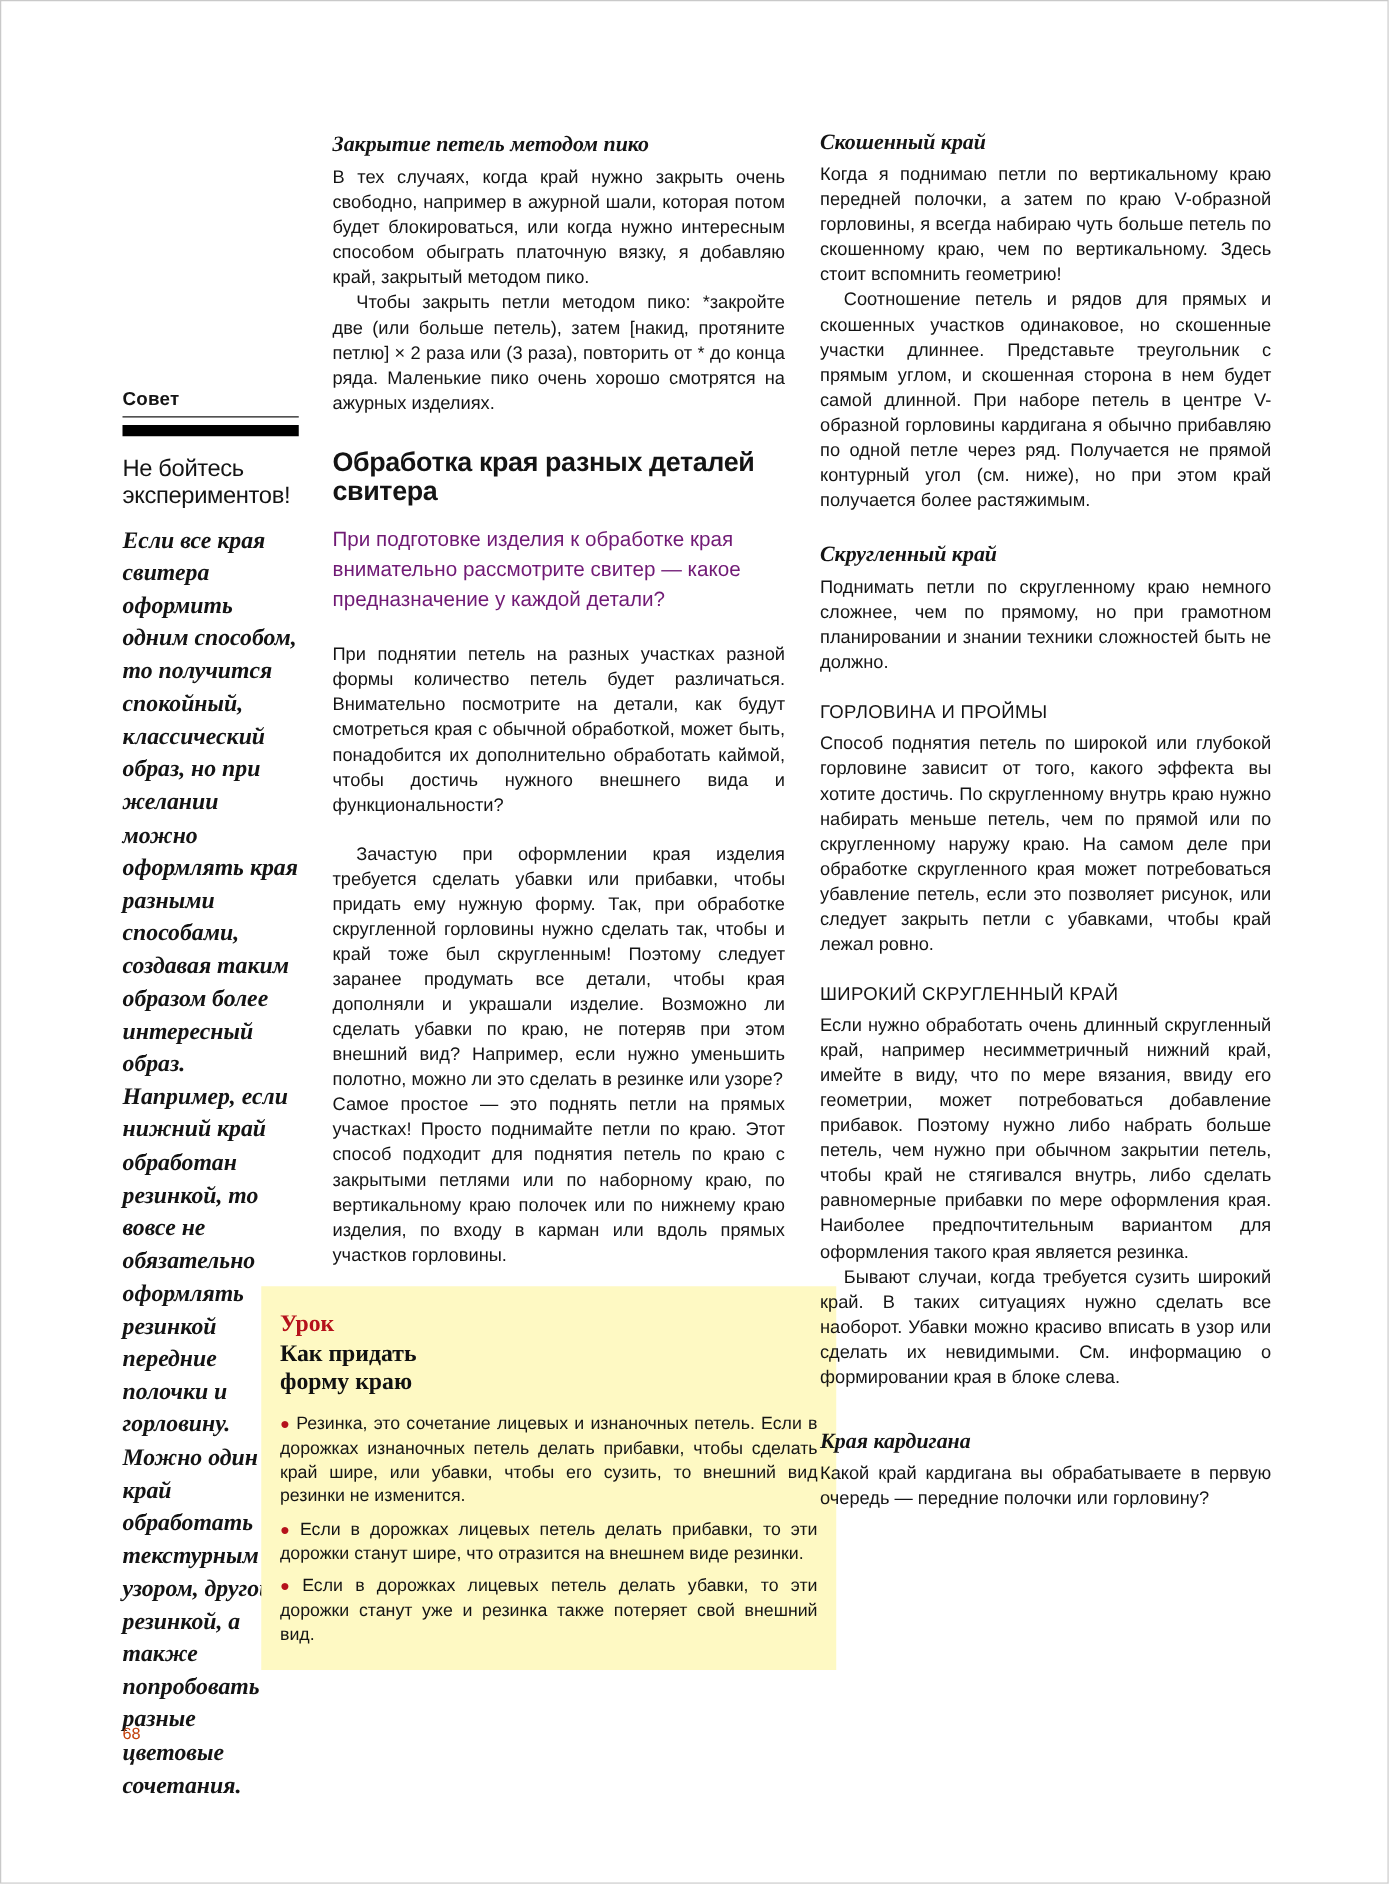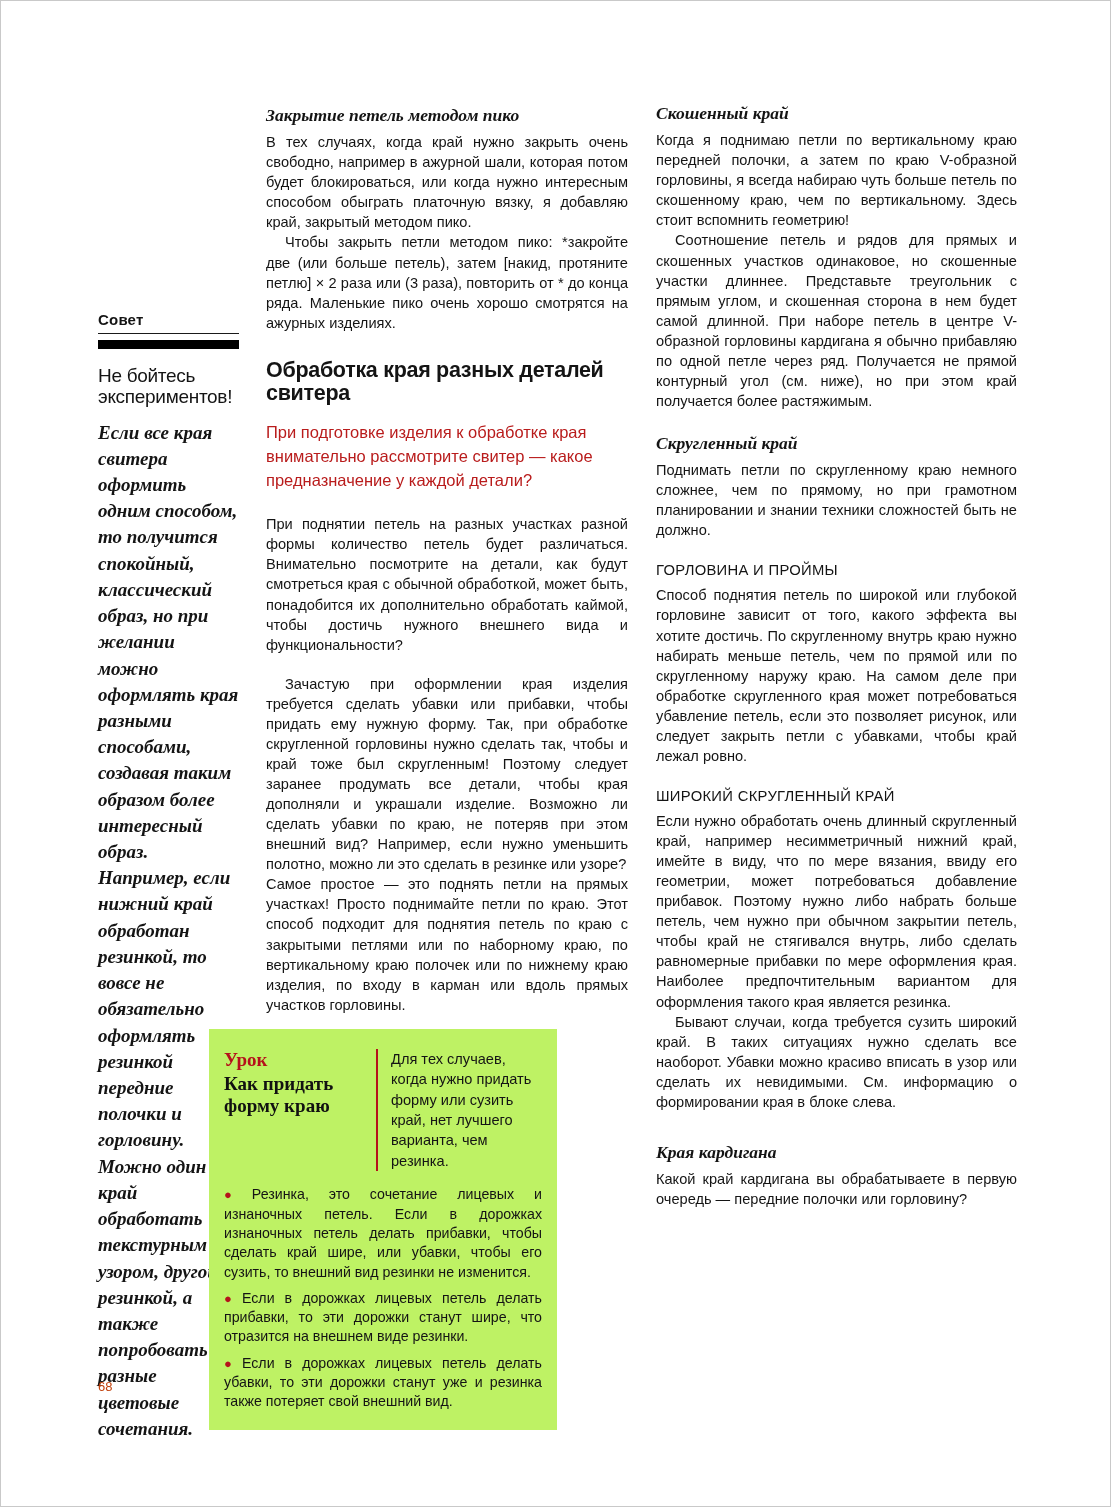--- a/index.html
+++ b/index.html
@@ -43,35 +43,35 @@
   .h3.space-lg{margin-top:30px;}
   .h2{
     font-size:21.5px;font-weight:700;letter-spacing:-.3px;
     line-height:1.1;margin:26px 0 14px 0;
   }
   .h4{
     font-size:14.8px;font-weight:400;letter-spacing:.3px;
     margin:22px 0 7px 0;
   }
   .lead{
-    font-size:16.5px;line-height:1.46;color:#b91c1c;
+    font-size:16.5px;line-height:1.46;color:#701a75;
     margin:0 0 22px 0;
   }
   p.body{
     font-size:14.6px;line-height:1.375;
     text-align:justify;hyphens:auto;-webkit-hyphens:auto;
     margin:0;
   }
   p.body.indent{text-indent:19px;}
   p.body.gap{margin-bottom:19px;}
   
   .lesson{
     margin:14px 0 0 -57px;
-    width:348px;box-sizing:border-box;
-    background:#bef264;
+    width:460px;box-sizing:border-box;
+    background:#fef9c3;
     padding:20px 15px 18px 15px;
   }
   .lesson-head{display:flex;align-items:stretch;margin-bottom:14px;}
   .lesson-left{width:152px;flex:0 0 152px;padding-right:10px;box-sizing:border-box;}
   .lesson-kicker{
     font-family:"Liberation Serif", serif;
     font-weight:700;font-size:19px;color:#b5121b;margin:0 0 2px 0;
   }
   .lesson-title{
     font-family:"Liberation Serif", serif;
@@ -117,21 +117,20 @@
     <p class="body indent">Зачастую при оформлении края изделия требуется сделать убавки или прибавки, чтобы придать ему нужную форму. Так, при обработке скругленной горловины нужно сделать так, чтобы и край тоже был скругленным! Поэтому следует заранее продумать все детали, чтобы края дополняли и украшали изделие. Возможно ли сделать убавки по краю, не потеряв при этом внешний вид? Например, если нужно уменьшить полотно, можно ли это сделать в резинке или узоре?</p>
 
     <p class="body">Самое простое — это поднять петли на прямых участках! Просто поднимайте петли по краю. Этот способ подходит для поднятия петель по краю с закрытыми петлями или по наборному краю, по вертикальному краю полочек или по нижнему краю изделия, по входу в карман или вдоль прямых участков горловины.</p>
 
     <div class="lesson">
       <div class="lesson-head">
         <div class="lesson-left">
           <div class="lesson-kicker">Урок</div>
           <div class="lesson-title">Как придать форму краю</div>
         </div>
-        <div class="lesson-right">Для тех случаев, когда нужно придать форму или сузить край, нет лучшего варианта, чем резинка.</div>
       </div>
       <ul class="lesson-bullets">
         <li><span class="dot">●</span><span>Резинка, это сочетание лицевых и изнаночных петель. Если в дорожках изнаночных петель делать прибавки, чтобы сделать край шире, или убавки, чтобы его сузить, то внешний вид резинки не изменится.</span></li>
         <li><span class="dot">●</span><span>Если в дорожках лицевых петель делать прибавки, то эти дорожки станут шире, что отразится на внешнем виде резинки.</span></li>
         <li><span class="dot">●</span><span>Если в дорожках лицевых петель делать убавки, то эти дорожки станут уже и резинка также потеряет свой внешний вид.</span></li>
       </ul>
     </div>
   </main>
 
   <section class="col-right">

